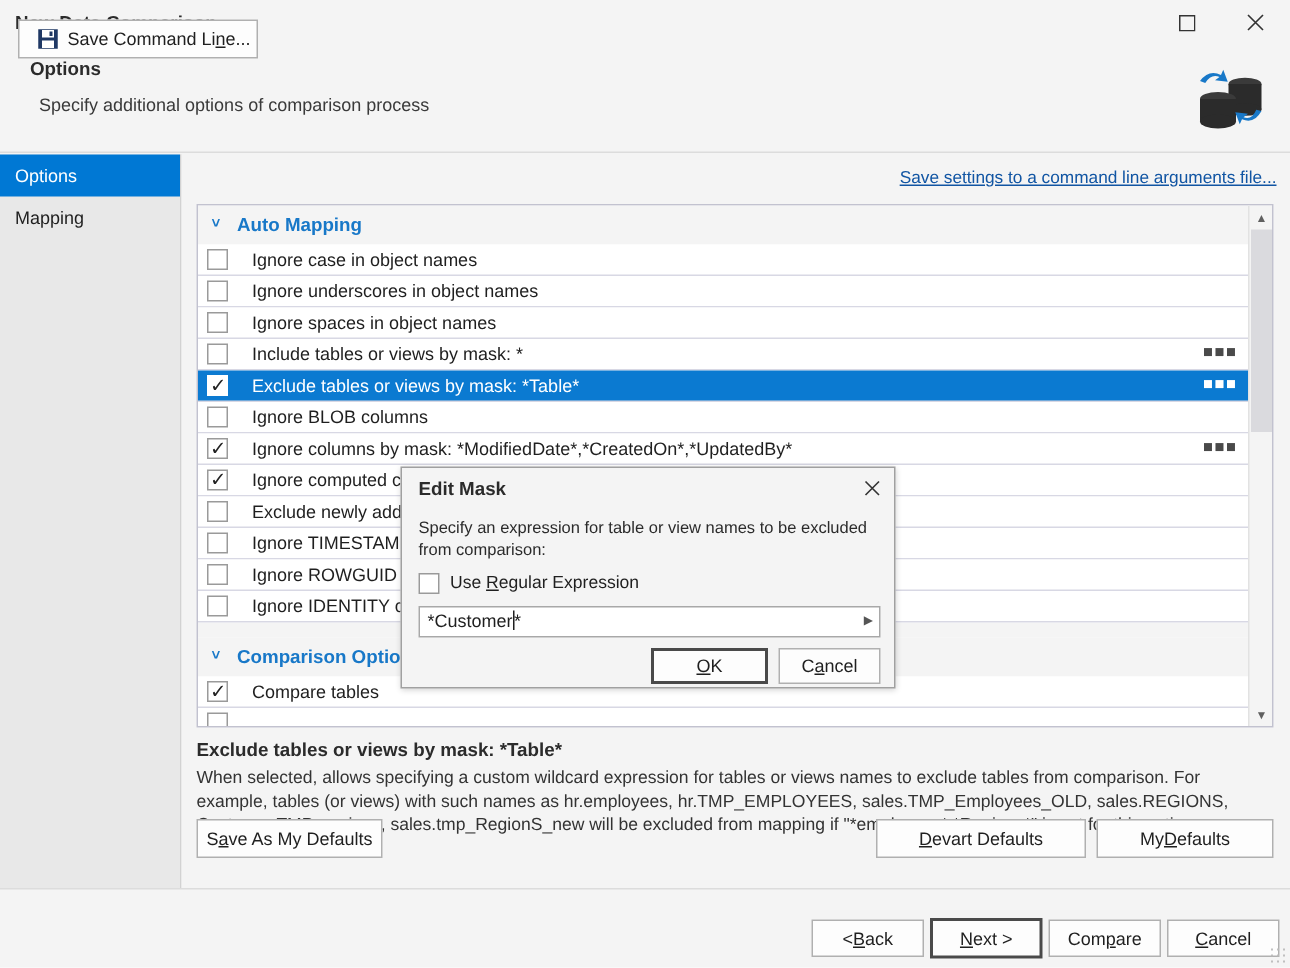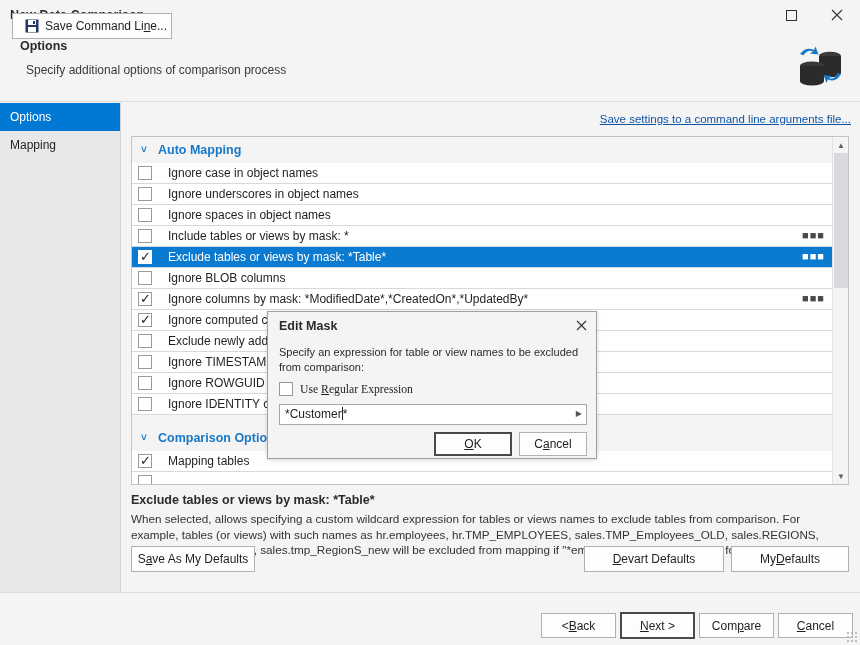--- a/index.html
+++ b/index.html
@@ -231,21 +231,21 @@
     width: 22px; height: 20px;
     display: flex; align-items: center; justify-content: center;
     color: #333; font-size: 13px;
   }
   .modal-text {
     position: absolute; left: 11px; top: 33px; width: 310px;
     font-size: 11px; color: #2b2b2b; line-height: 15px;
   }
   .modal-regex {
     position: absolute; left: 11px; top: 70px;
-    display: flex; align-items: flex-end; font-family: Liberation Serif, serif;
+    display: flex; align-items: flex-start;
   }
   .modal-regex .cb {
     width: 14px; height: 14px; background: #ffffff; border: 1px solid #9a9a9a;
     margin-right: 7px;
   }
   .modal-regex .lbl { font-size: 11.7px; color: #1f1f1f; }
   .modal-input {
     position: absolute; left: 11px; top: 92px;
     width: 308px; height: 21px;
     background: #ffffff; border: 1px solid #a8a8a8; text-align: right;
@@ -390,21 +390,21 @@
         <div class="group-gap"></div>
 
         <div class="group-header">
           <span class="group-chevron">˅</span>
           <span>Comparison Options</span>
         </div>
         <div class="opt-row">
           <span class="opt-box">
               <span class="opt-check">✓</span>
             </span>
-          <span>Mapping tables</span>
+          <span>Compare tables</span>
         </div>
         <div class="opt-row">
           <span class="opt-box"></span>
           <span></span>
         </div>
       </div>
 
       <div class="vscroll">
         <div class="vs-arrow up">▲</div>
         <div class="vs-thumb"></div>

